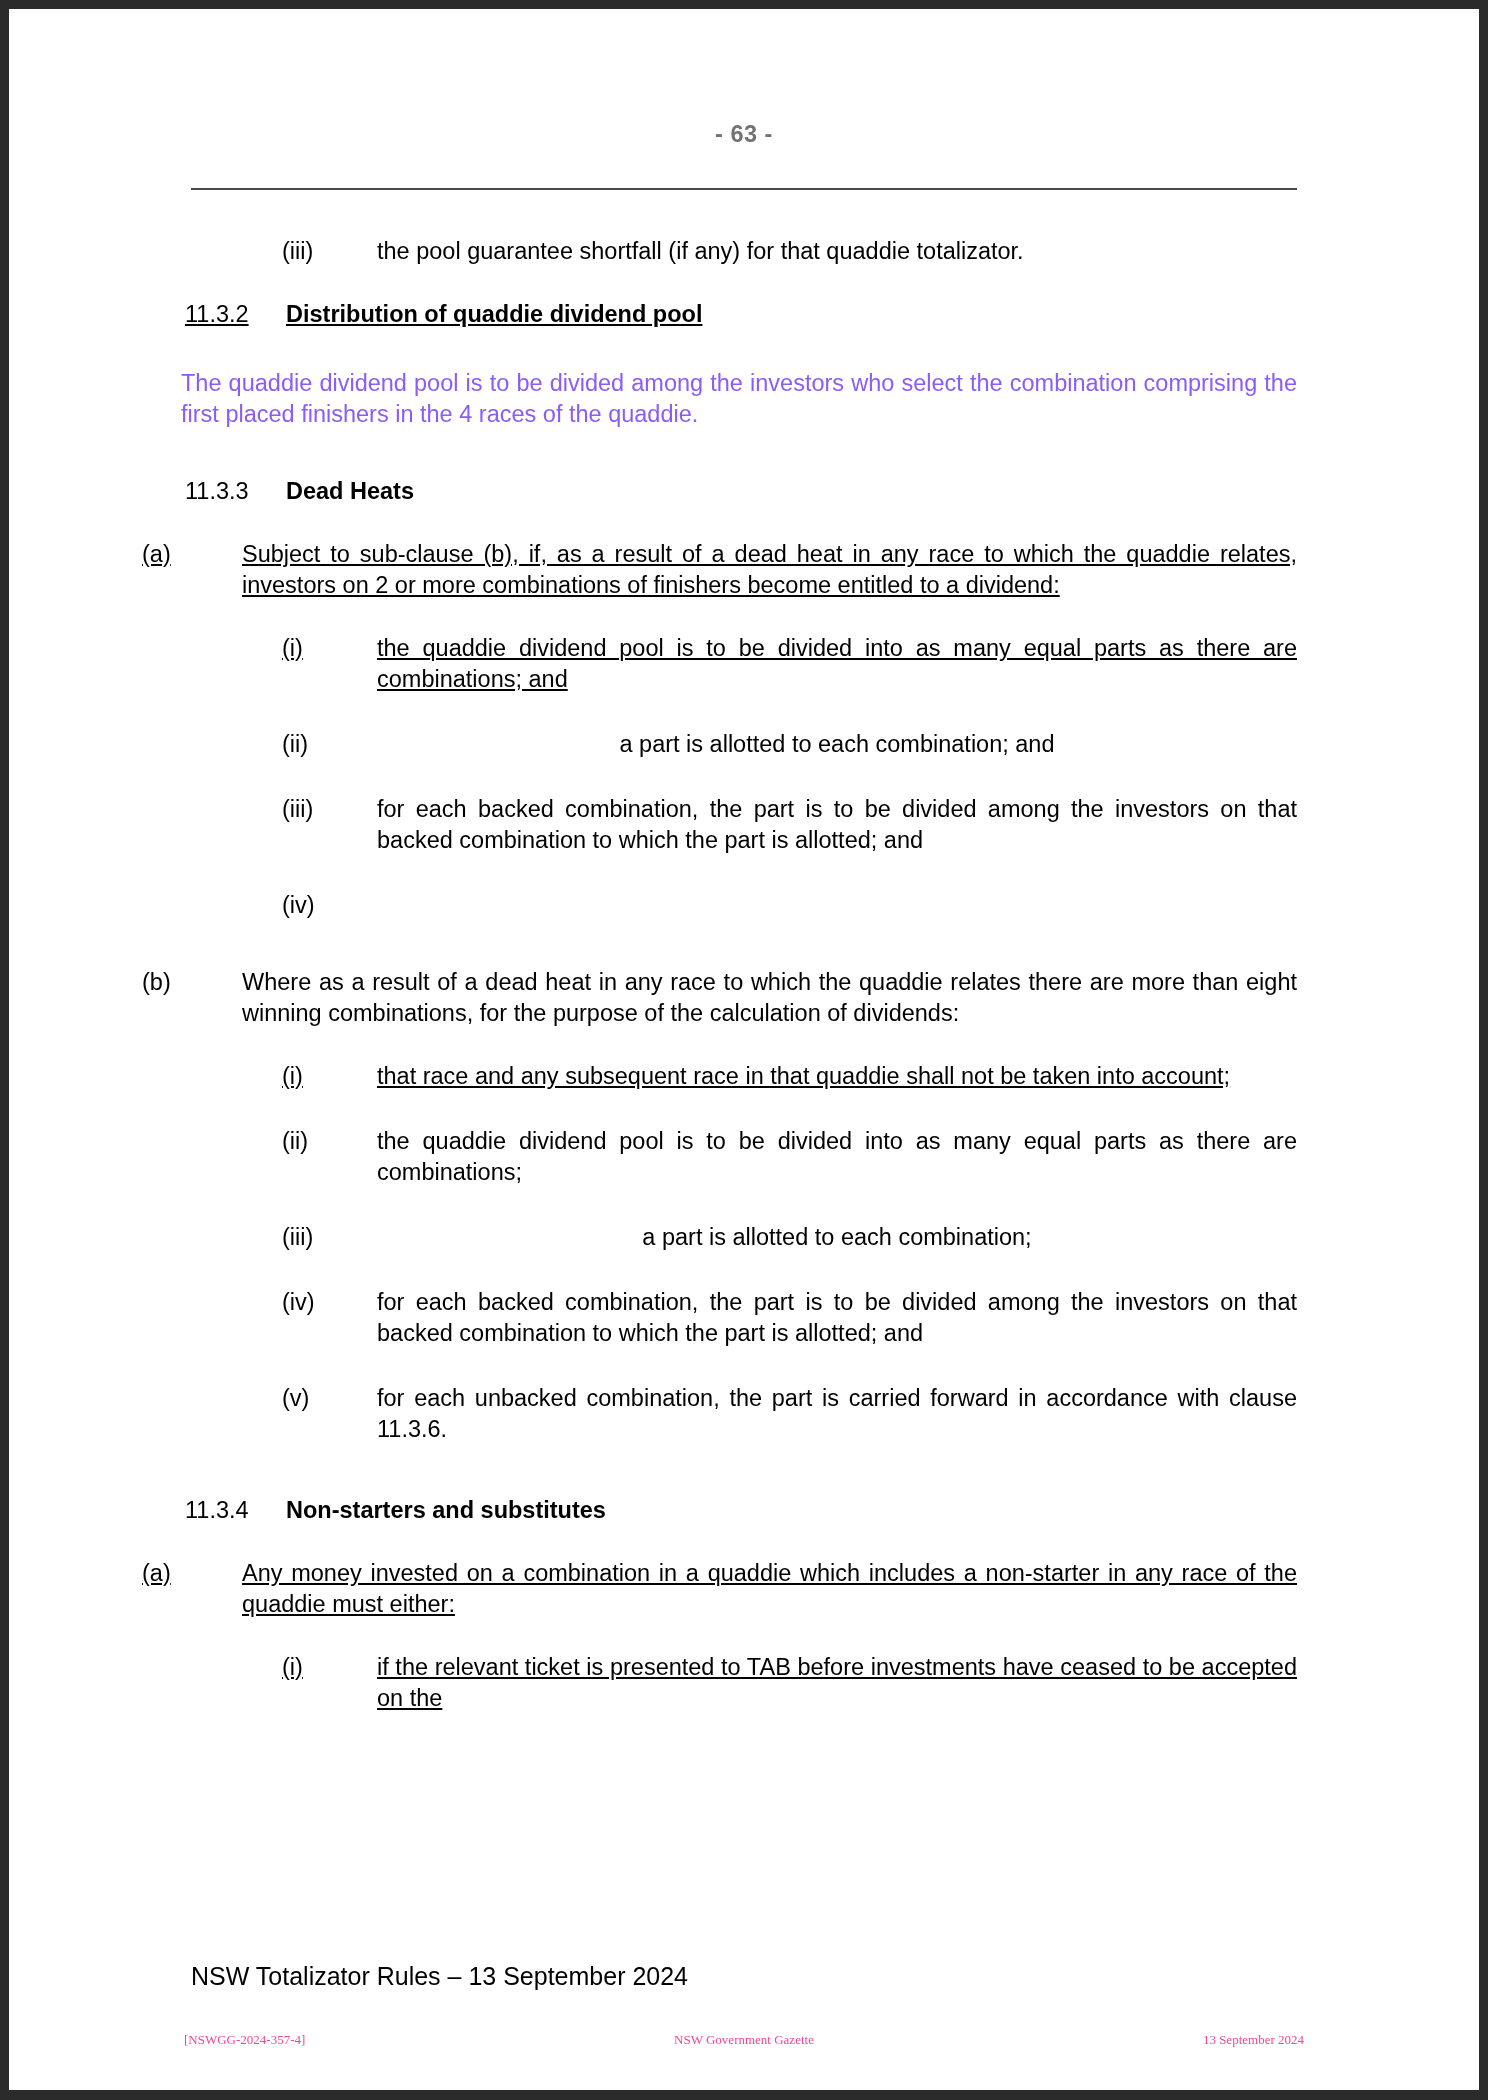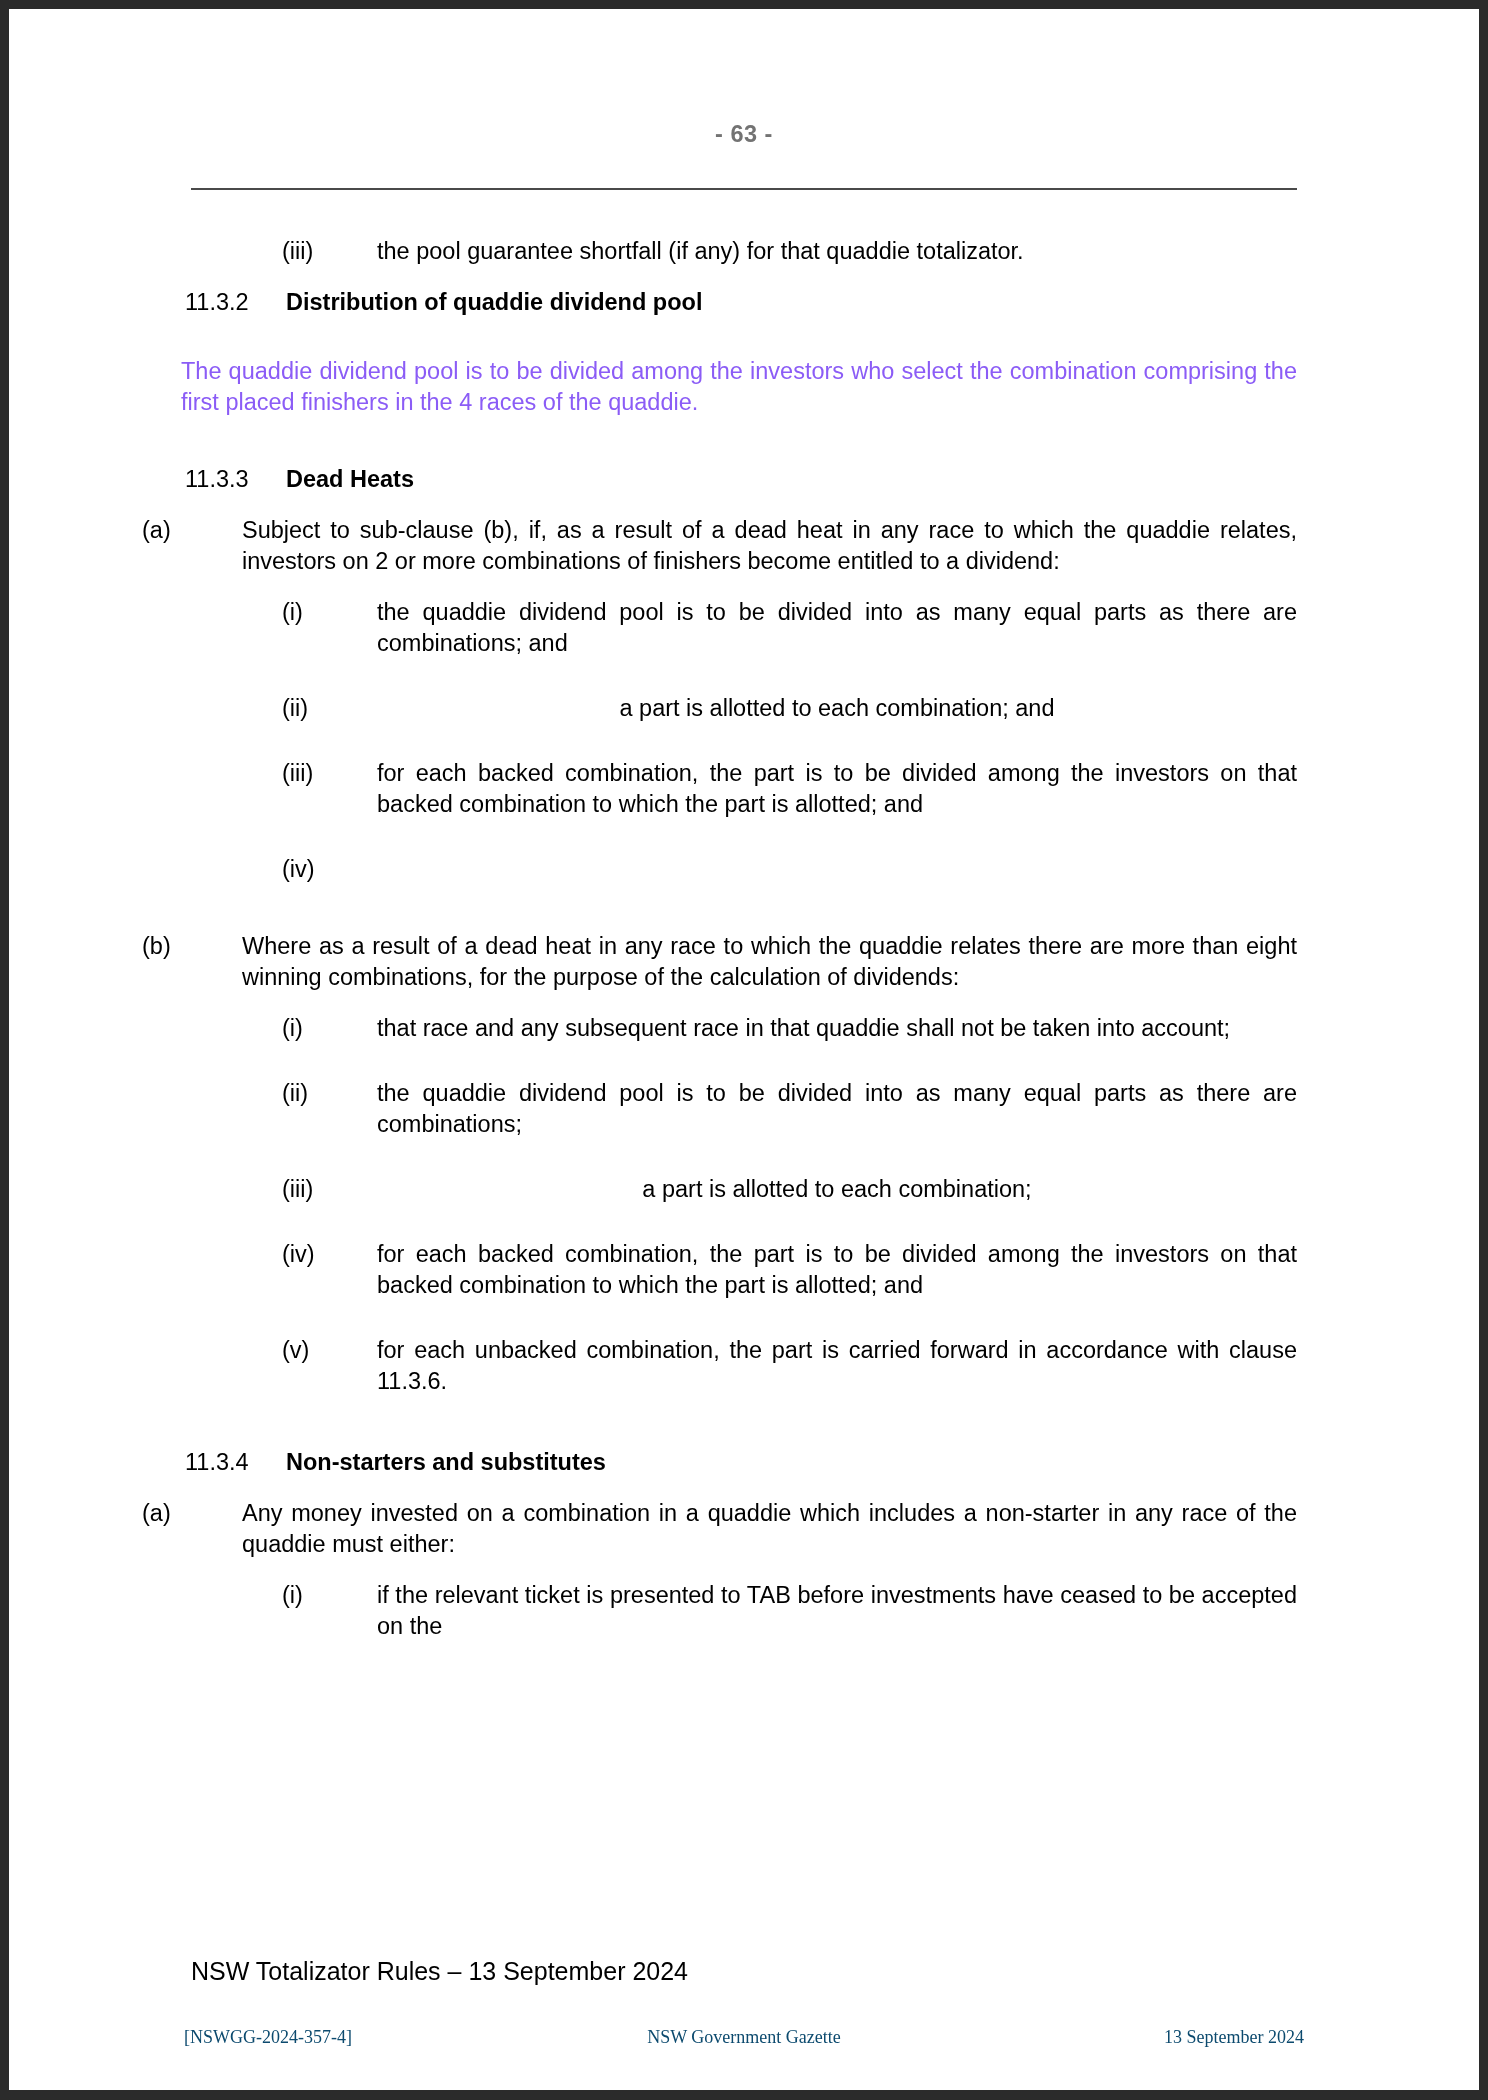--- a/index.html
+++ b/index.html
@@ -111,21 +111,21 @@
   
   .para-indent {
     margin-left: 84px;
     font-size: 23.5px;
     line-height: 31px;
     text-align: justify;
     color: #8b5cf6;
   }
   .sp-top-50  { margin-top: 50px; }
   .sp-top-46  { margin-top: 46px; }
-  .sp-top-44  { margin-top: 20px; }
+  .sp-top-44  { margin-top: 32px; text-decoration: underline; }
   .sp-top-38  { margin-top: 38px; }
   .sp-top-34  { margin-top: 34px; }
 
   .first-block { padding-top: 46px; }
 
   
   .footer {
     position: absolute;
     left: 0;
     right: 0;
@@ -138,22 +138,22 @@
     color: #000;
     font-family: "Liberation Sans", sans-serif;
   }
   .footer-meta {
     display: flex;
     align-items: baseline;
     padding: 0 175px 0 175px;
     margin-top: 41px;
     margin-bottom: 42px;
     font-family: "Liberation Serif", serif;
-    font-size: 18px;
-    color: #0c4a6e;
+    font-size: 13px;
+    color: #ec4899;
   }
   .footer-meta .left  { flex: 0 0 33%; text-align: left; }
   .footer-meta .mid   { flex: 0 0 34%; text-align: center; }
   .footer-meta .right { flex: 0 0 33%; text-align: right; }
 </style>
 </head>
 <body>
 
 <div class="page-frame">
   <div class="page">

